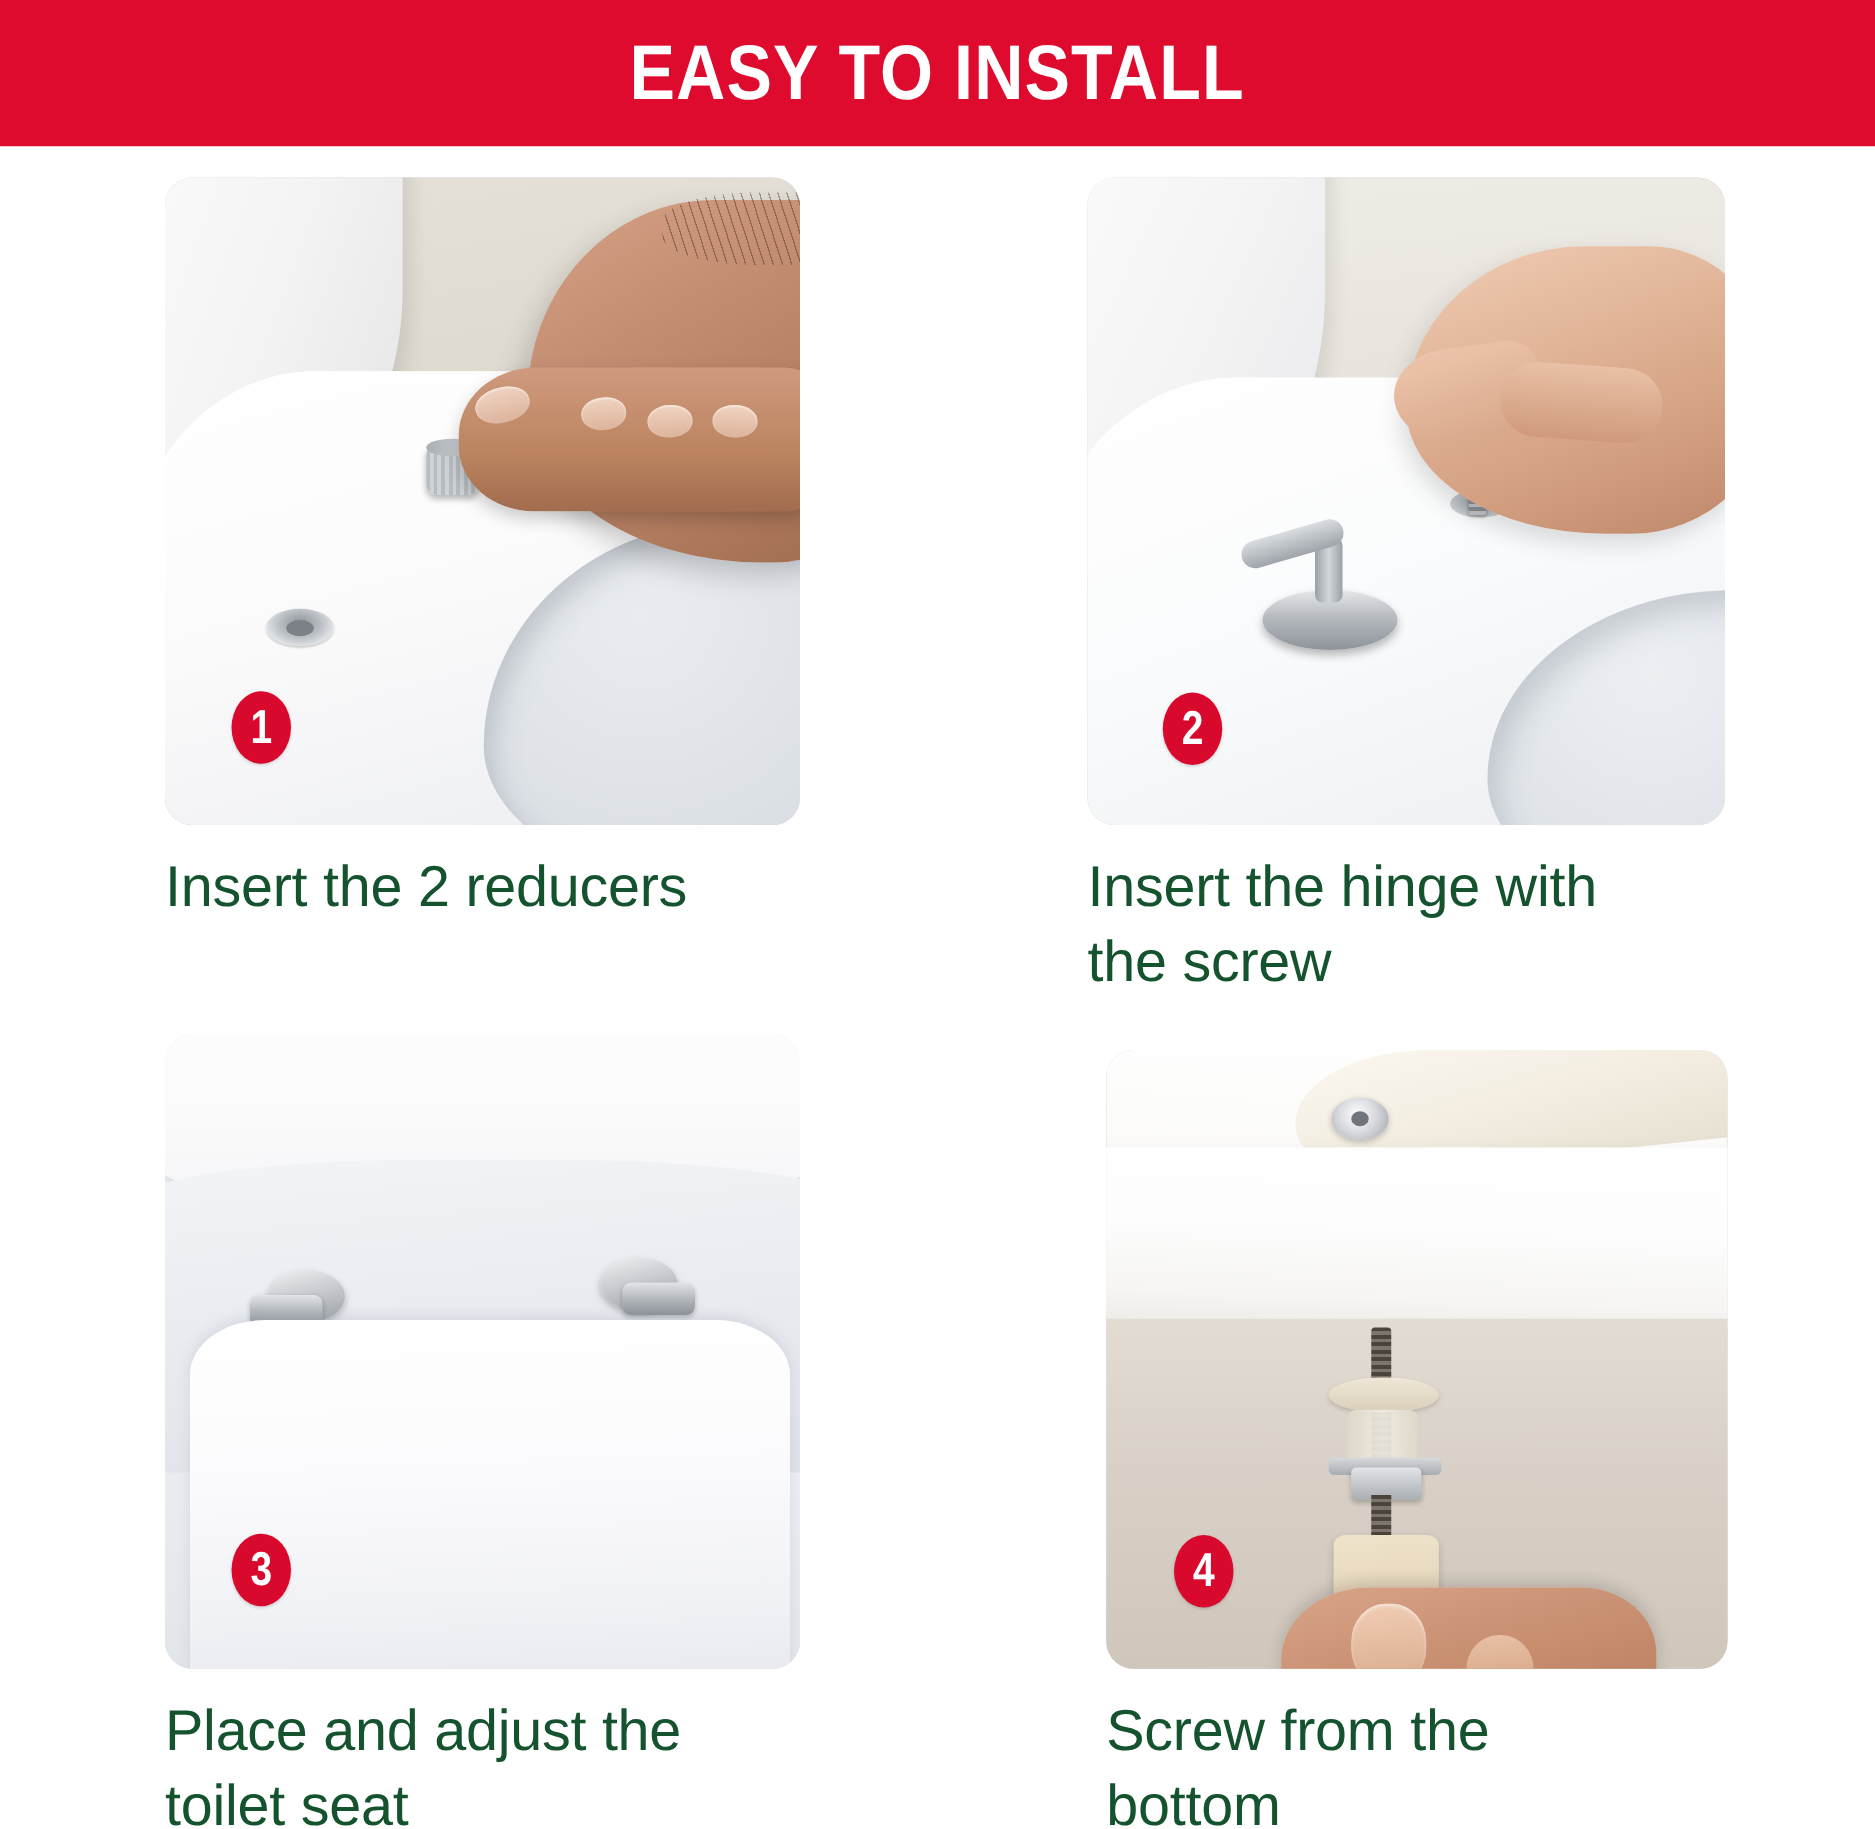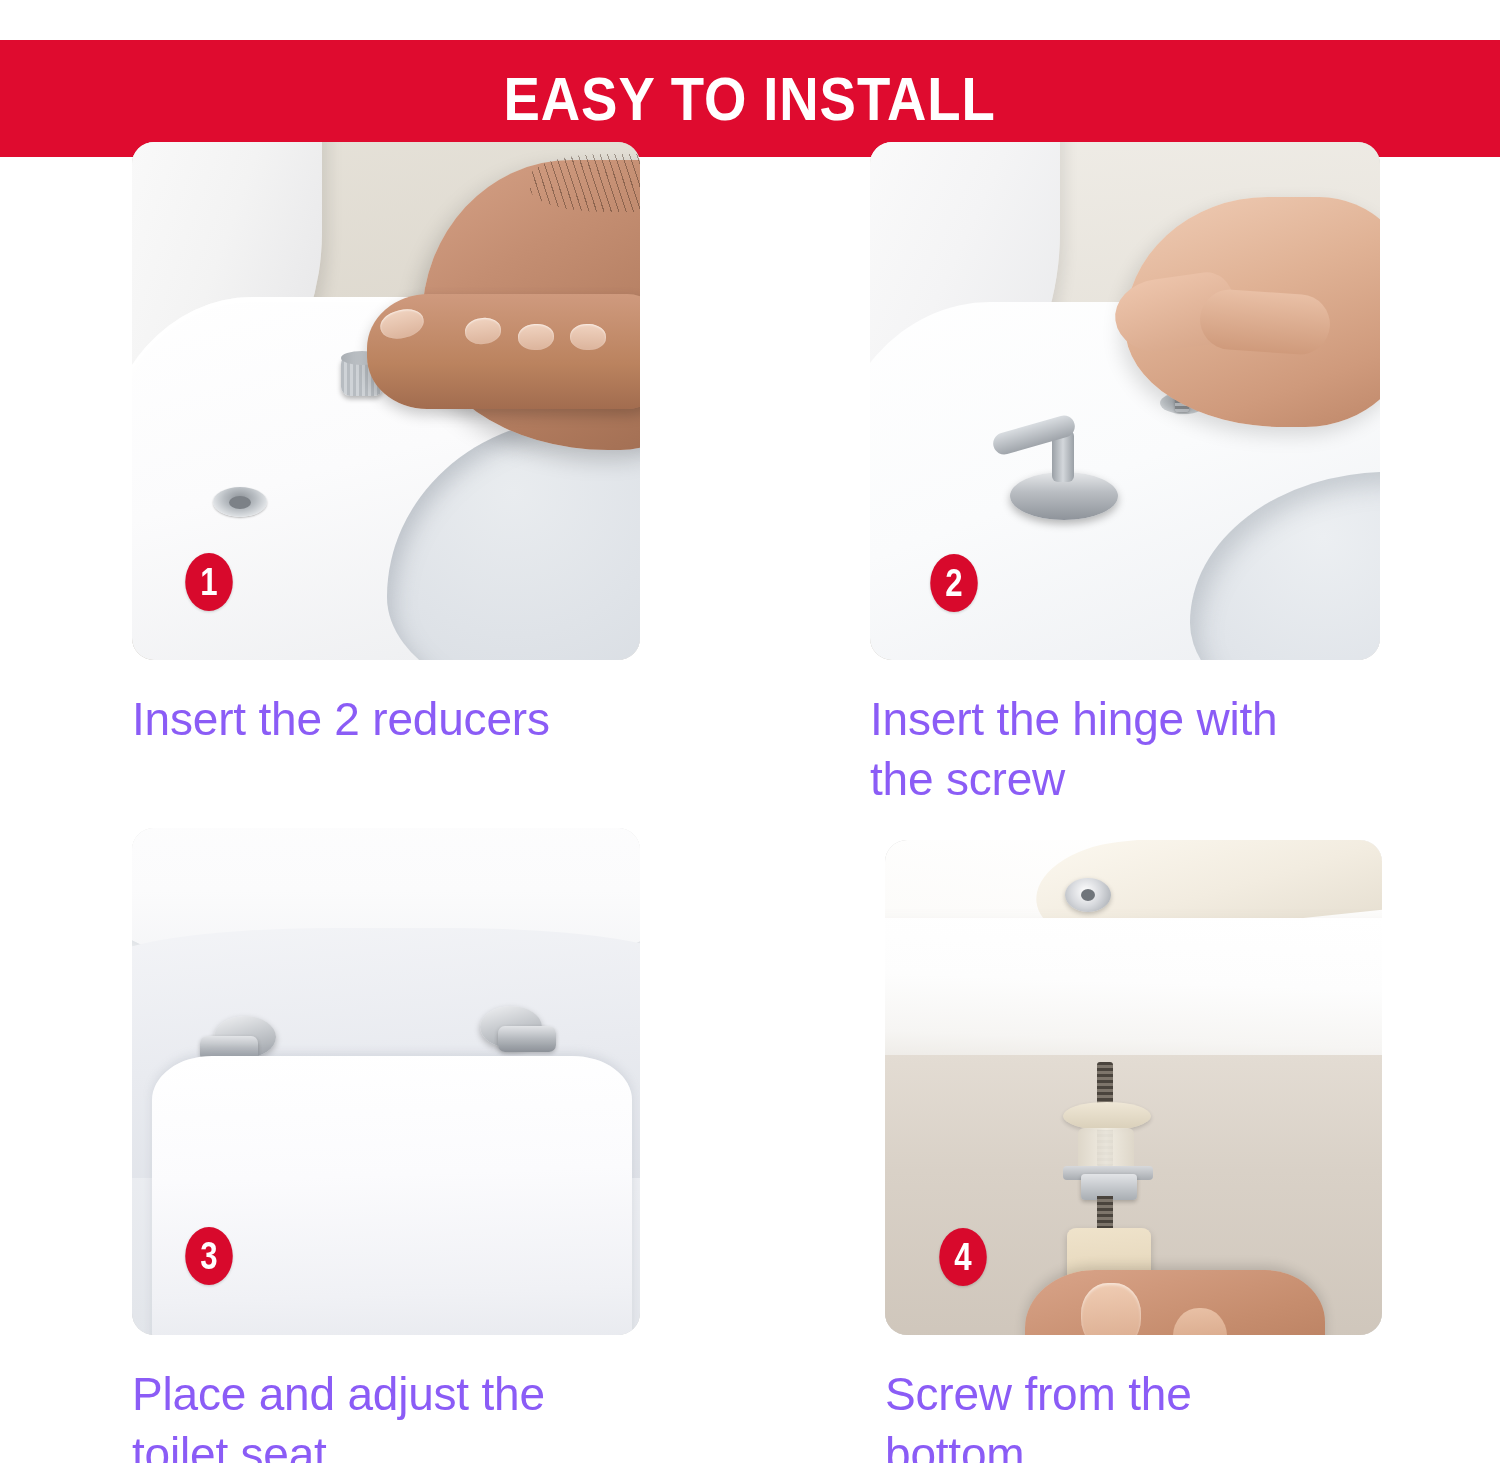--- a/index.html
+++ b/index.html
@@ -9,21 +9,21 @@
     font-family:"Liberation Sans", sans-serif;
     overflow:hidden;
     position:relative;
   }
 
   
   .banner {
     position:absolute; left:0; top:0;
     width:1500px; height:117px;
     background:#DF0B2F;
-    display:flex; align-items:center; justify-content:center;margin-top:40px;
+    display:flex; align-items:center; justify-content:center;
   }
   .banner-title {
     color:#ffffff;
     font-family:"Liberation Sans", sans-serif;
     font-weight:bold;
     font-size:62px;
     letter-spacing:1px;
     transform:scaleX(0.88);
     transform-origin:center;
     white-space:nowrap;
@@ -48,23 +48,23 @@
   }
   .photo-1, .photo-2 { height:518px; }
   .photo-3 { height:507px; }
   .photo-4 { height:495px; }
 
   .caption {
     font-family:"Liberation Sans", sans-serif;
     font-weight:300;
     font-size:46px;
     line-height:1.30;
-    color:#8b5cf6;
+    color:#14532d;
     letter-spacing:-0.2px;
-    margin-top:30px;
+    margin-top:20px;
     max-width:430px;
   }
   .step-4 .caption { max-width:420px; }
 
   
   .badge {
     position:absolute;
     width:58px; height:58px;
     border-radius:50%;
     background:#D8092C;

